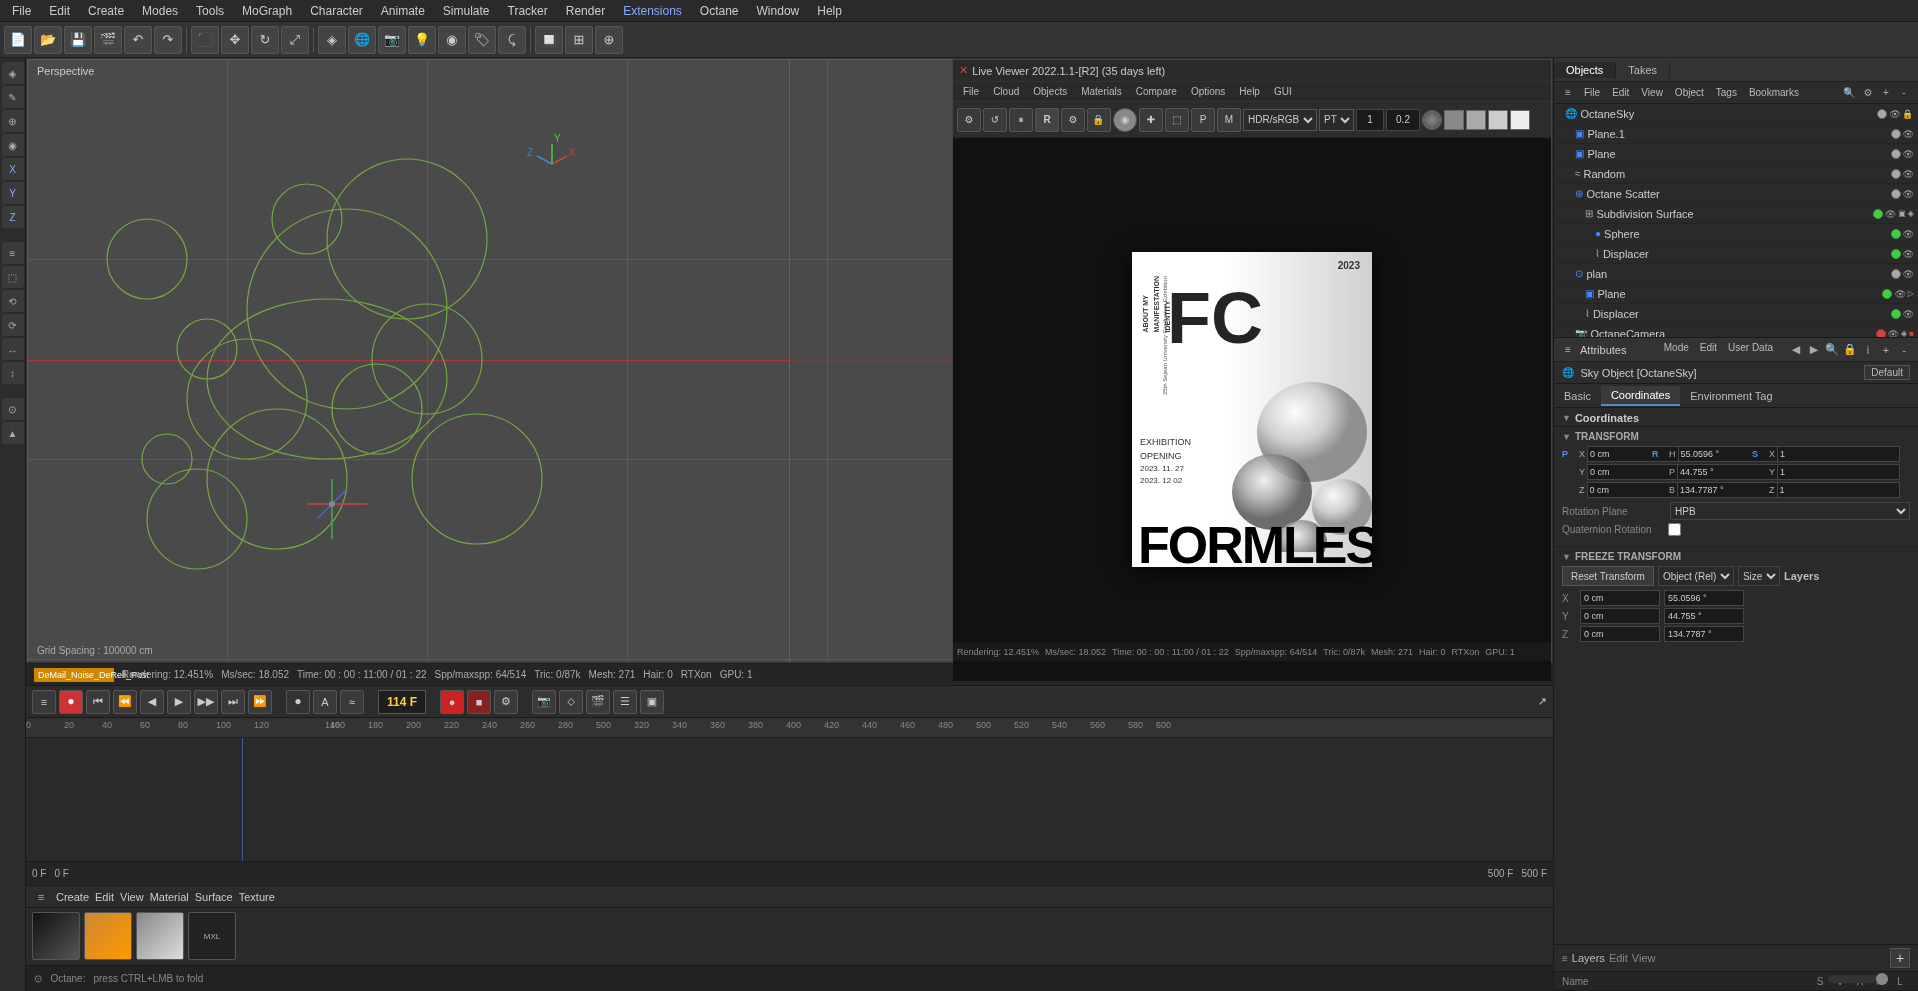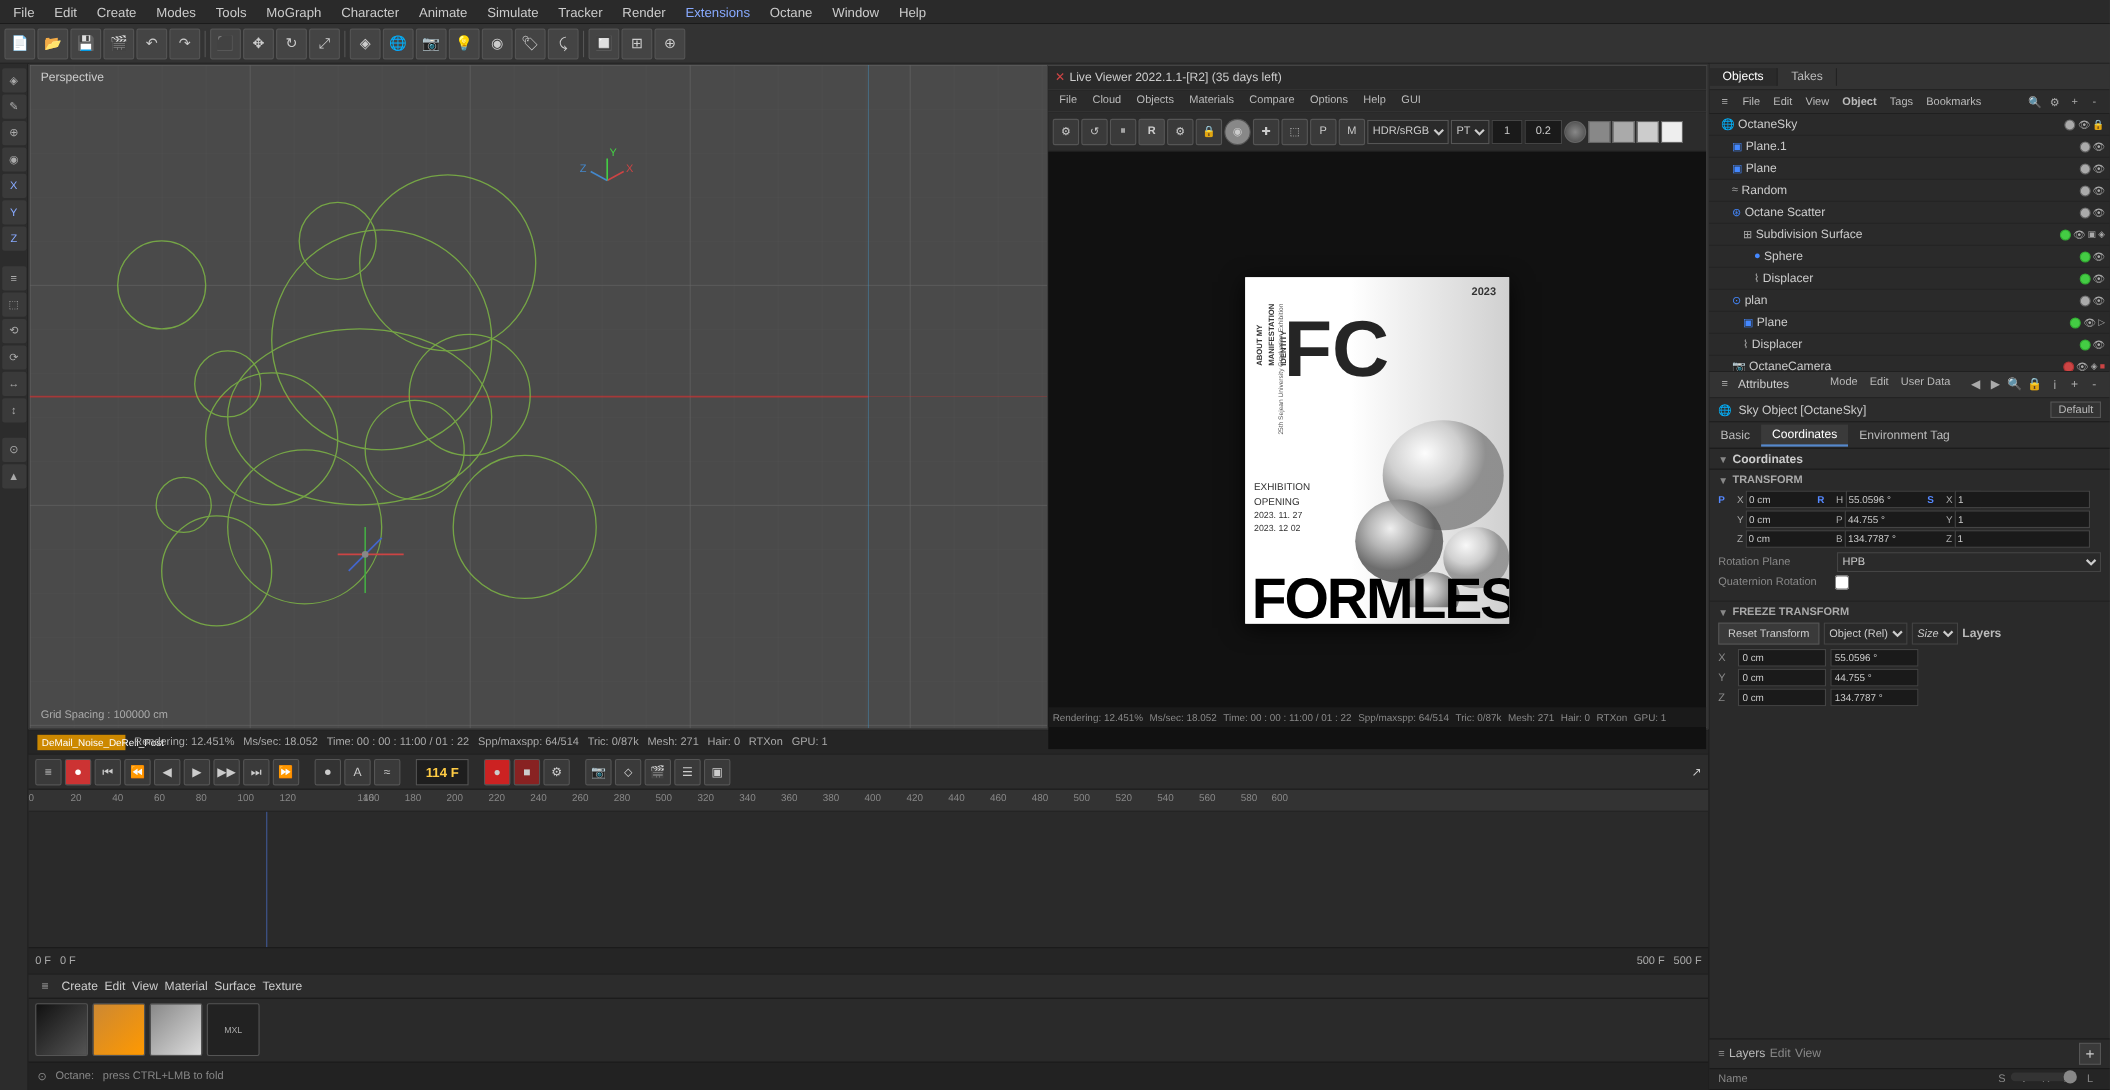--- a/index.html
+++ b/index.html
@@ -459,21 +459,21 @@
       <div class="panel-tabs">
         <div class="panel-tab active">Objects</div>
         <div class="panel-tab">Takes</div>
       </div>
 
       <div class="panel-header">
         <div class="panel-header-icon">≡</div>
         <span style="font-size:10px;color:#bbb;cursor:pointer;padding:0 4px;">File</span>
         <span style="font-size:10px;color:#bbb;cursor:pointer;padding:0 4px;">Edit</span>
         <span style="font-size:10px;color:#bbb;cursor:pointer;padding:0 4px;">View</span>
-        <span style="font-size:10px;color:#bbb;cursor:pointer;padding:0 4px;font-weight:bold;">Object</span>
+        <span style="font-size:10px;color:#bbb;cursor:pointer;padding:0 4px;">Object</span>
         <span style="font-size:10px;color:#bbb;cursor:pointer;padding:0 4px;">Tags</span>
         <span style="font-size:10px;color:#bbb;cursor:pointer;padding:0 4px;">Bookmarks</span>
 
         <div style="margin-left:auto;display:flex;gap:2px;">
           <div style="width:16px;height:16px;display:flex;align-items:center;justify-content:center;cursor:pointer;color:#aaa;font-size:10px;">🔍</div>
           <div style="width:16px;height:16px;display:flex;align-items:center;justify-content:center;cursor:pointer;color:#aaa;font-size:10px;">⚙</div>
           <div style="width:16px;height:16px;display:flex;align-items:center;justify-content:center;cursor:pointer;color:#aaa;font-size:10px;">+</div>
           <div style="width:16px;height:16px;display:flex;align-items:center;justify-content:center;cursor:pointer;color:#aaa;font-size:10px;">-</div>
         </div>
       </div>
@@ -727,21 +727,21 @@
         <div style="display:flex;align-items:center;gap:4px;margin-bottom:4px;">
           <span style="font-size:9px;color:#888;cursor:pointer;">▼</span>
           <span style="font-size:10px;color:#aaa;font-weight:bold;">FREEZE TRANSFORM</span>
         </div>
 
         <div style="display:flex;align-items:center;gap:4px;margin-bottom:4px;">
           <button style="height:20px;background:#3a3a3a;border:1px solid #555;color:#ccc;font-size:10px;cursor:pointer;padding:0 8px;">Reset Transform</button>
           <select style="height:20px;background:#2a2a2a;border:1px solid #444;color:#ccc;font-size:10px;">
             <option>Object (Rel)</option>
           </select>
-          <select style="height:20px;background:#2a2a2a;border:1px solid #444;color:#ccc;font-size:10px;font-style:italic;">
+          <select style="height:20px;background:#2a2a2a;border:1px solid #444;color:#ccc;font-size:10px;">
             <option>Size</option>
           </select>
           <span style="font-size:11px;color:#bbb;font-weight:bold;">Layers</span>
         </div>
 
         <div style="display:grid;grid-template-columns:14px 80px 80px;gap:2px 4px;align-items:center;">
           <span style="font-size:10px;color:#888;">X</span>
           <input type="text" style="height: 16px; background: rgb(26, 26, 26); border: 1px solid rgb(68, 68, 68); color: rgb(204, 204, 204); font-size: 9px; padding: 0px 3px;" value="0 cm">
           <input type="text" style="height: 16px; background: rgb(26, 26, 26); border: 1px solid rgb(68, 68, 68); color: rgb(204, 204, 204); font-size: 9px; padding: 0px 3px;" value="55.0596 °">
           <span style="font-size:10px;color:#888;">Y</span>

